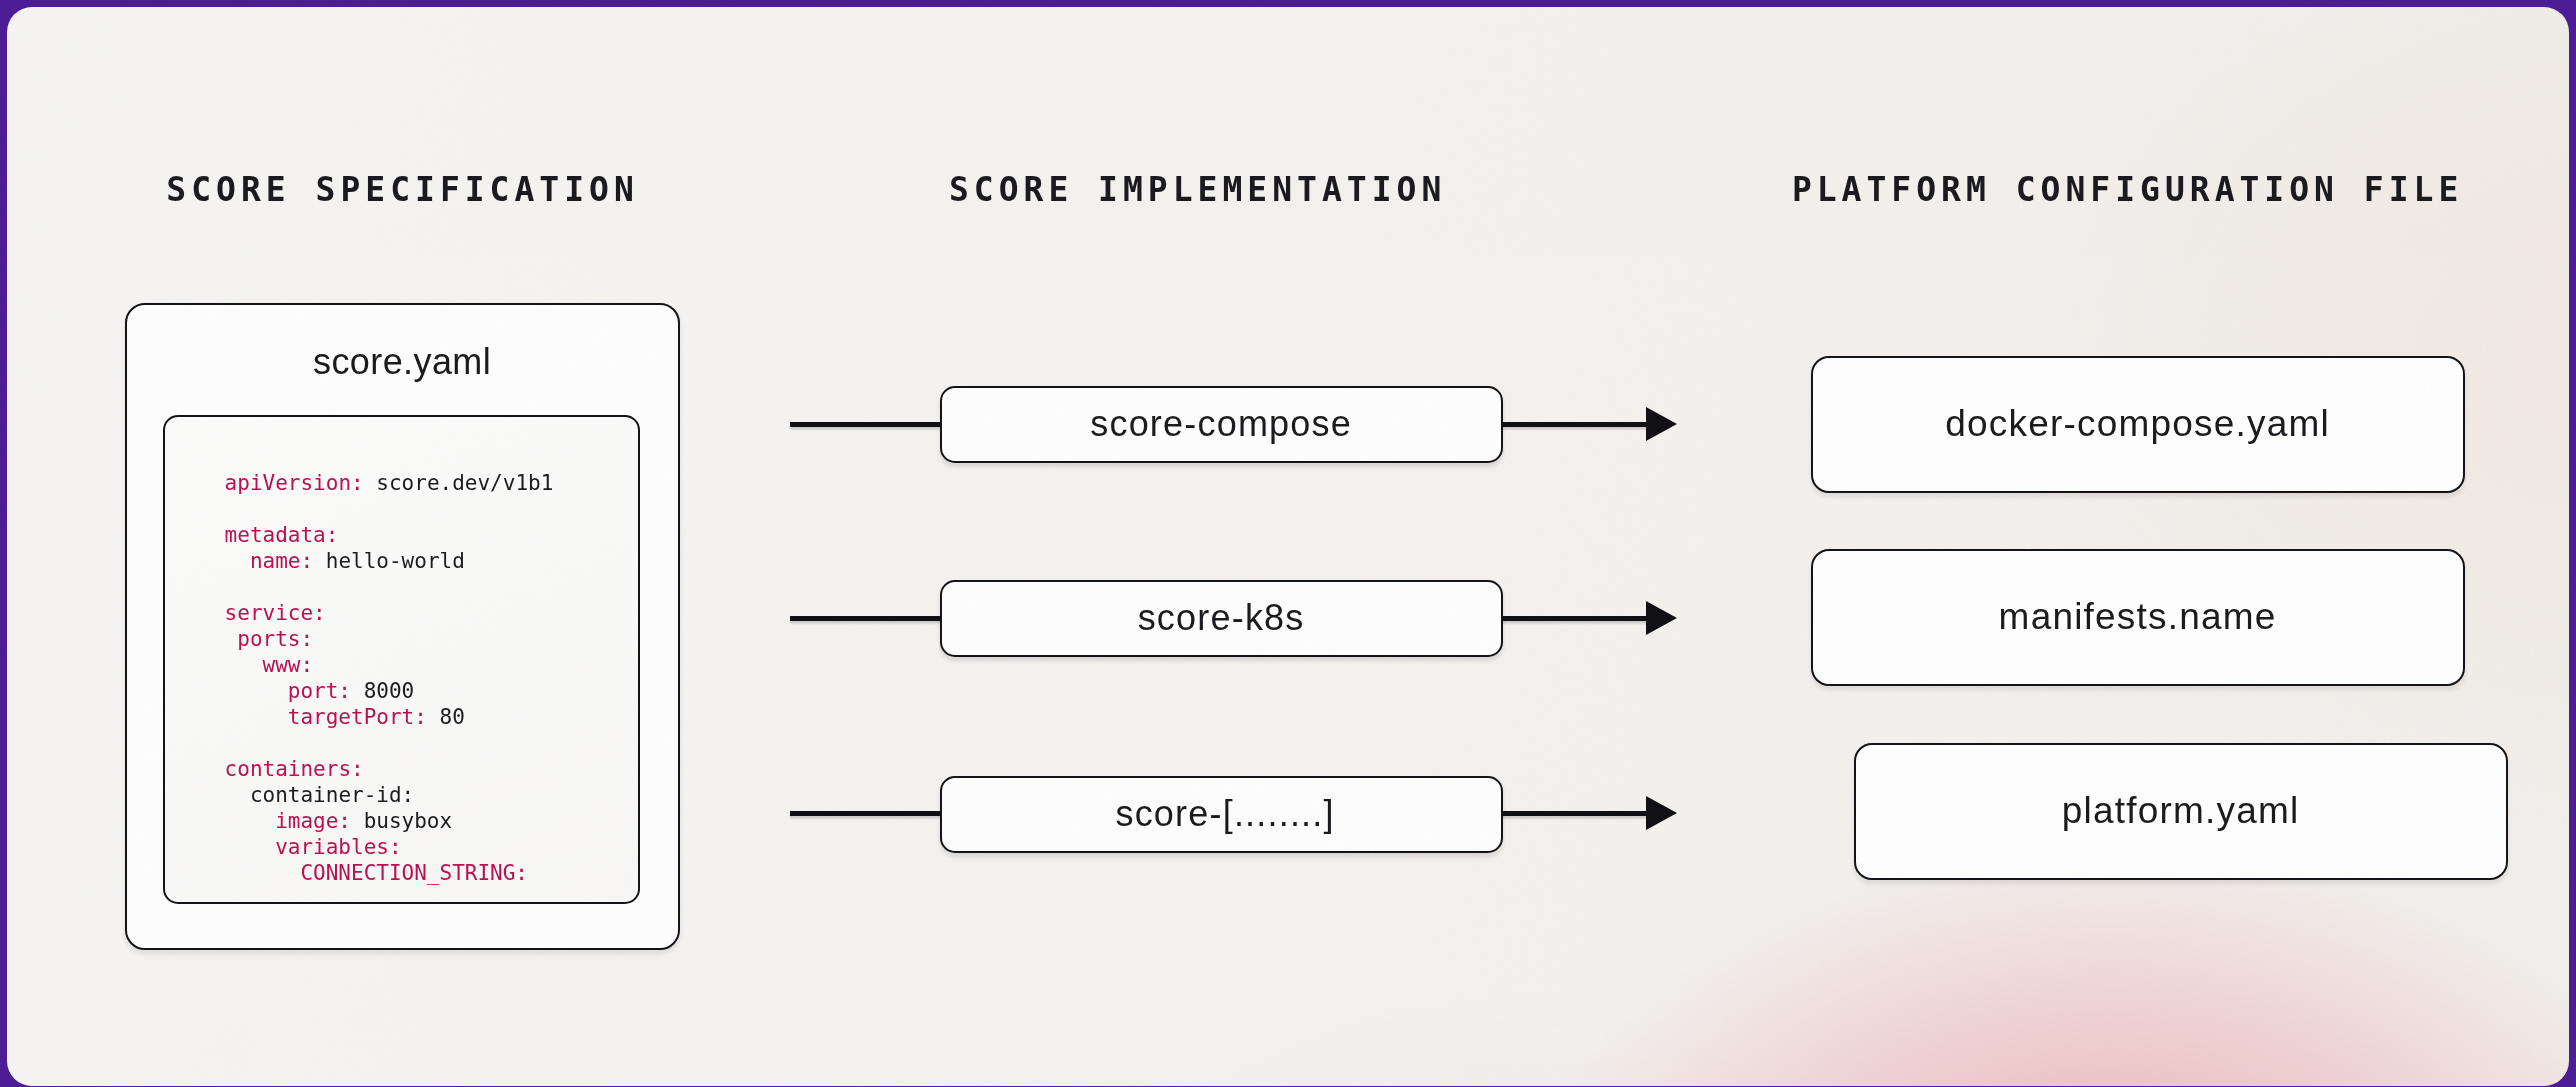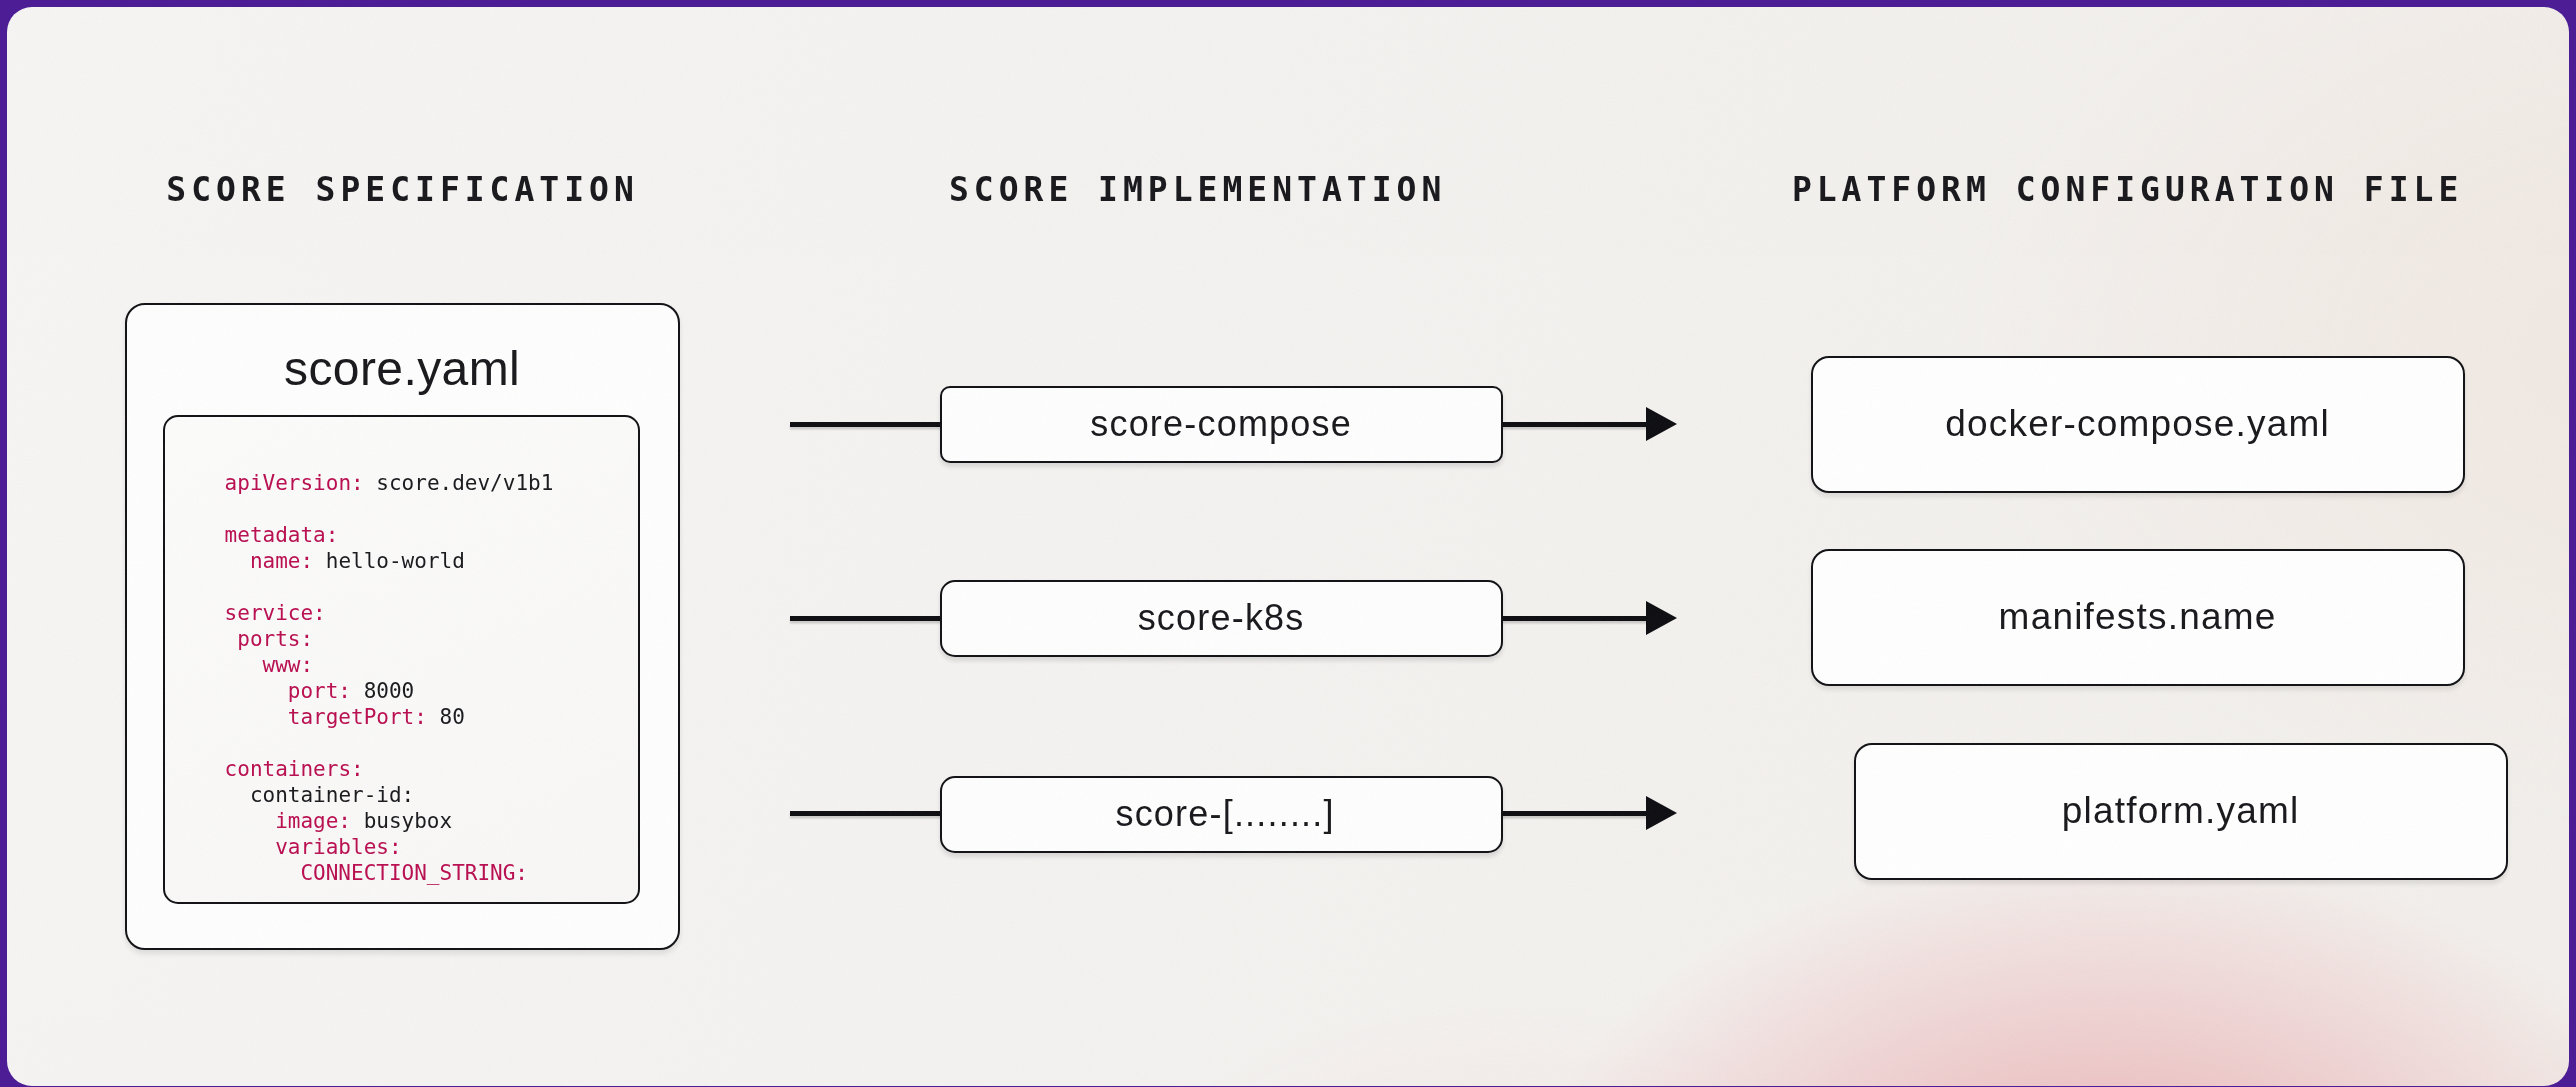--- a/index.html
+++ b/index.html
@@ -44,21 +44,21 @@
   #spec-box {
     position: absolute; left: 118px; top: 296px; width: 555px; height: 647px;
     background: #fefefe;
     border: 2.5px solid var(--border);
     border-radius: 20px;
     box-shadow: 0 3.3px 5px rgba(25,25,30,0.10);
   }
   #spec-title {
     position: absolute; left: 0; top: 36px; width: 100%;
     text-align: center;
-    font-size: 48px; color: var(--ink); letter-spacing: 0.4px;
+    font-size: 36px; color: var(--ink); letter-spacing: 0.4px;
   }
   #code-box {
     position: absolute; left: 36px; top: 110px; width: 477px; height: 489px;
     background: linear-gradient(155deg, #fcfcfb 0%, #f8f7f6 100%);
     border: 2.1px solid var(--border);
     border-radius: 15px;
     overflow: hidden;
   }
   #yaml-code {
     position: absolute; left: 60px; top: 53px; right: 8.3px;
@@ -74,21 +74,21 @@
   .tool-box {
     position: absolute; left: 933px; width: 563px; height: 77px;
     background: #fefefe;
     border: 2.5px solid var(--border);
     border-radius: 15px;
     box-shadow: 0 3.3px 4.1px rgba(25,25,30,0.12);
     display: flex; align-items: center; justify-content: center;
     font-size: 36px; letter-spacing: 1.2px; color: var(--ink);
     white-space: nowrap;
   }
-  #tool-box-1 { top: 379px; border-radius: 10px; }
+  #tool-box-1 { top: 379px; }
   #tool-box-2 { top: 573px; }
   #tool-box-3 { top: 769px; padding-left: 8px; }
 
   .file-box {
     position: absolute; left: 1804px; width: 654px; height: 137px;
     background: #ffffff;
     border: 2.5px solid var(--border);
     border-radius: 18px;
     box-shadow: 0 3.3px 4.1px rgba(25,25,30,0.10);
     display: flex; align-items: center; justify-content: center;

